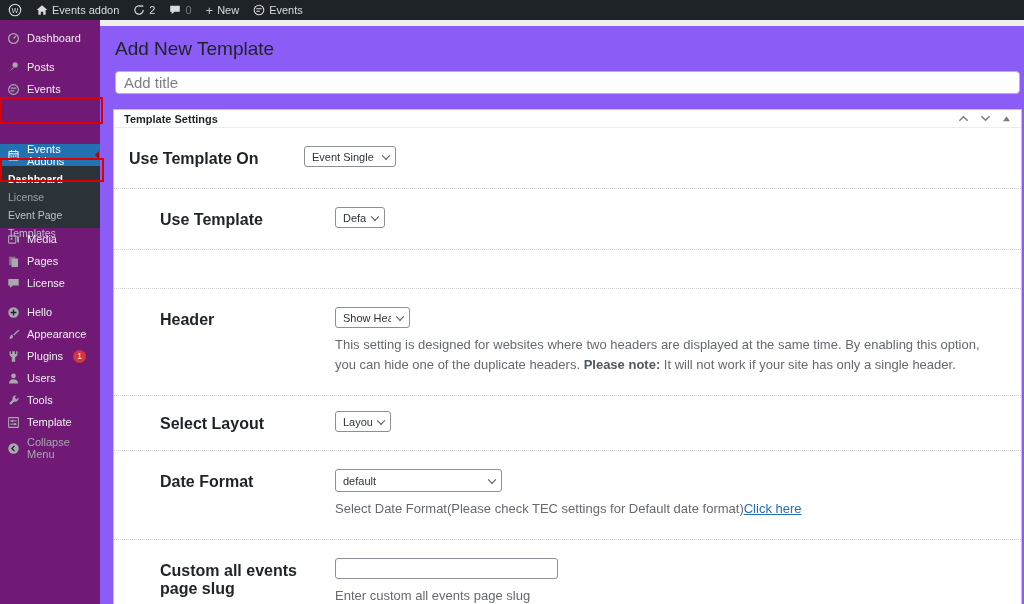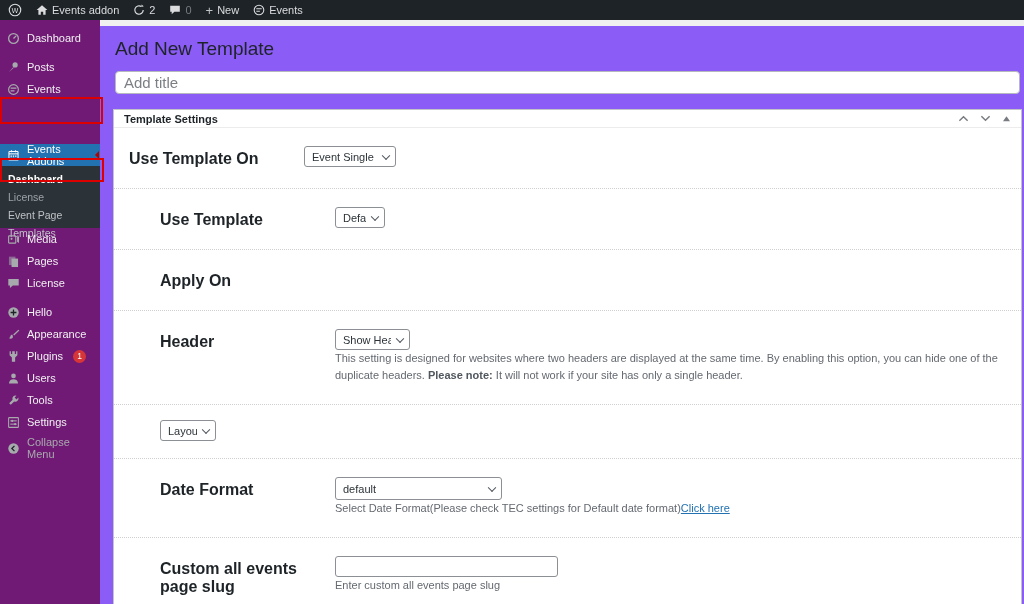--- a/index.html
+++ b/index.html
@@ -69,21 +69,21 @@
   .select-wrap { position:relative; display:inline-block; background:#fff; }
   .select-wrap select { width:100%; height:21px; border:1px solid #8c8f94;
     border-radius:3px; background:#fff; font-size:11px; color:#2c3338;
     padding:0 18px 0 7px; -webkit-appearance:none; appearance:none; cursor:pointer;
     font-family:"Liberation Sans","DejaVu Sans",sans-serif; }
   .select-wrap .chev { position:absolute; right:7px; top:50%; width:6px; height:6px;
     border-right:1.5px solid #50575e; border-bottom:1.5px solid #50575e;
     transform:translateY(-70%) rotate(45deg); pointer-events:none; }
   .select-wrap.tall select { height:23px; }
 
-  .helper { font-size:11px; color:#646970; line-height:1.55;
+  .helper { margin-top:7px; font-size:13px; color:#646970; line-height:1.55;
     padding-right:4px; }
   .helper b { color:#50575e; }
   .helper a { color:#2271b1; text-decoration:underline; cursor:pointer; }
 
   .text-input { width:223px; height:21px; border:1px solid #8c8f94; border-radius:3px;
     background:#fff; font-size:11px; padding:0 6px; color:#2c3338;
     font-family:"Liberation Sans","DejaVu Sans",sans-serif; }
 </style>
 </head>
 <body>
@@ -253,21 +253,21 @@
     </div>
 
     <div class="menu-item">
       <svg width="13" height="13" viewBox="0 0 20 20" fill="none" stroke="currentColor" stroke-width="1.6">
           <rect x="2.5" y="2.5" width="15" height="15" rx="1"></rect>
           <path d="M5 7.5h10"></path>
           <circle cx="8" cy="7.5" r="1.6" fill="currentColor" stroke="none"></circle>
           <path d="M5 12.5h10"></path>
           <circle cx="12.5" cy="12.5" r="1.6" fill="currentColor" stroke="none"></circle>
         </svg>
-      <span>Settings</span>
+      <span>Template</span>
     </div>
 
     <div class="menu-spacer" style="height:4px"></div>
 
     <div class="menu-item" style="color:#a7aaad">
       <svg width="13" height="13" viewBox="0 0 20 20">
           <circle cx="10" cy="10" r="8" fill="currentColor"></circle>
           <path d="M11.5 6L7.5 10l4 4" fill="none" stroke="#1d2327" stroke-width="2"></path>
         </svg>
       <span>Collapse Menu</span>
@@ -322,37 +322,37 @@
           <span class="select-wrap" style="width:50px">
             <select>
               <option>Default</option>
             </select>
             <span class="chev"></span>
           </span>
         </div>
       </div>
 
       <div class="field-row">
-        <div class="field-label">Apply On</div>
       </div>
 
       <div class="field-row">
         <div class="field-label">Header</div>
         <div class="field-control">
           <span class="select-wrap" style="width:75px">
             <select>
               <option>Show Header</option>
             </select>
             <span class="chev"></span>
           </span>
           <div class="helper"><span>This setting is designed for websites where two headers are displayed at the same time. By enabling this option, you can hide one of the duplicate headers. </span><b>Please note:</b><span> It will not work if your site has only a single header.</span></div>
         </div>
       </div>
 
       <div class="field-row" style="padding-top:15px;padding-bottom:17px">
+        <div class="field-label">Select Layout</div>
         <div class="field-control">
           <span class="select-wrap" style="width:56px">
             <select>
               <option>Layout 1</option>
             </select>
             <span class="chev"></span>
           </span>
         </div>
       </div>
 

